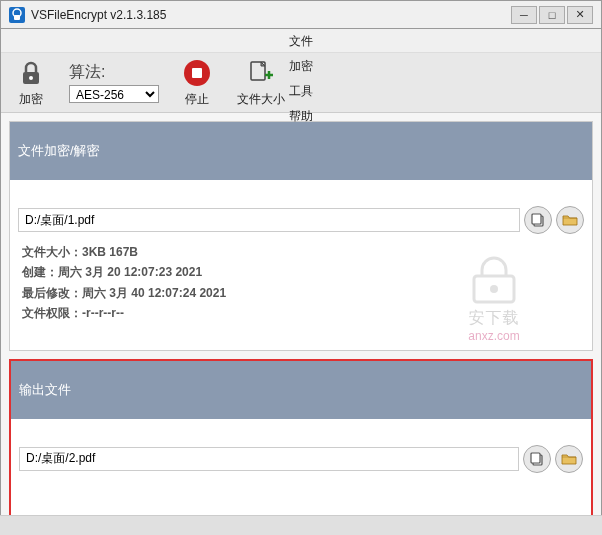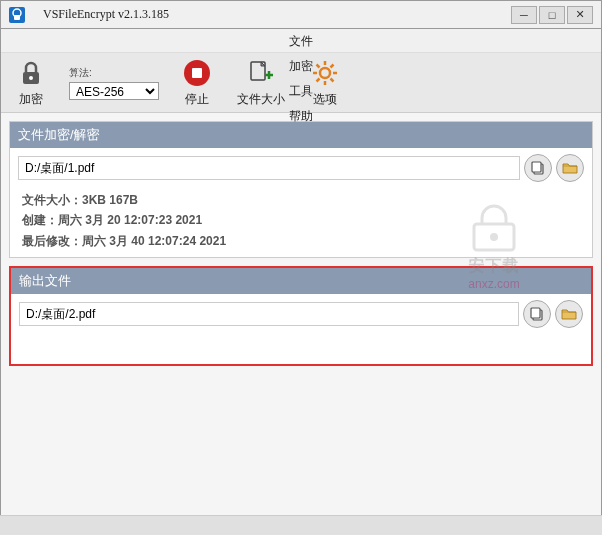--- a/index.html
+++ b/index.html
@@ -19,24 +19,23 @@
       border-bottom: none;
       display: flex;
       align-items: center;
       justify-content: space-between;
       padding: 4px 8px;
       height: 28px;
     }
     .title-bar-left {
       display: flex;
       align-items: center;
-      gap: 18px;
+      gap: 6px;
       font-size: 12px;
       color: #222;
-      font-family: Liberation Serif, serif;
     }
     .title-bar-icon {
       width: 16px;
       height: 16px;
       background: #1a6ec4;
       border-radius: 2px;
       display: flex;
       align-items: center;
       justify-content: center;
       color: white;
@@ -120,21 +119,21 @@
     }
 
     
     .algo-group {
       display: flex;
       flex-direction: column;
       gap: 2px;
       margin: 0 4px;
     }
     .algo-label {
-      font-size: 10px;
+      font-size: 16px;
       color: #444;
     }
     .algo-select {
       width: 90px;
       height: 18px;
       font-size: 12px;
       border: 1px solid #999;
       background: white;
       padding: 1px 2px;
     }
@@ -150,26 +149,26 @@
       background: white;
       border: 1px solid #ccc;
       margin-bottom: 8px;
     }
     .section.highlighted {
       border: 2px solid #e03030;
     }
     .section-header {
       background: #8a9ab0;
       color: white;
-      padding: 4px 8px;
+      padding: 20px 8px;
       font-size: 13px;
       font-weight: normal;
     }
     .section-body {
-      padding: 2px 8px;
+      padding: 22px 8px;
       min-height: 40px;
     }
 
     
     .file-row {
       display: flex;
       align-items: center;
       gap: 4px;
       padding: 4px 0;
     }
@@ -216,21 +215,21 @@
       flex-direction: column;
       align-items: center;
     }
     .watermark-lock {
       width: 60px;
       height: 60px;
     }
     .watermark-text {
       font-size: 16px;
       color: #888;
-      font-weight: bold;
+      font-weight: normal;
       letter-spacing: 1px;
     }
     .watermark-subtext {
       font-size: 12px;
       color: #be185d;
     }
 
     
     .icon-lock-open svg, .icon-lock-closed svg {
       width: 32px;
@@ -320,38 +319,20 @@
         <svg width="32" height="32" viewBox="0 0 32 32">
           <rect x="6" y="5" width="14" height="18" rx="1" fill="none" stroke="#444" stroke-width="1.5"></rect>
           <path d="M16 5 L20 9 L16 9 Z" fill="#888" stroke="#444" stroke-width="1"></path>
           <line x1="20" y1="18" x2="28" y2="18" stroke="#228822" stroke-width="2.5"></line>
           <line x1="24" y1="14" x2="24" y2="22" stroke="#228822" stroke-width="2.5"></line>
         </svg>
       </div>
       <span class="toolbar-btn-label">文件大小</span>
     </div>
 
-    <div class="toolbar-btn">
-      <div class="toolbar-btn-icon">
-        <svg width="32" height="32" viewBox="0 0 32 32">
-          <circle cx="16" cy="16" r="5" fill="none" stroke="#e08020" stroke-width="2.5"></circle>
-          <g stroke="#e08020" stroke-width="2.5">
-            <line x1="16" y1="4" x2="16" y2="8"></line>
-            <line x1="16" y1="24" x2="16" y2="28"></line>
-            <line x1="4" y1="16" x2="8" y2="16"></line>
-            <line x1="24" y1="16" x2="28" y2="16"></line>
-            <line x1="7.5" y1="7.5" x2="10.5" y2="10.5"></line>
-            <line x1="21.5" y1="21.5" x2="24.5" y2="24.5"></line>
-            <line x1="24.5" y1="7.5" x2="21.5" y2="10.5"></line>
-            <line x1="10.5" y1="21.5" x2="7.5" y2="24.5"></line>
-          </g>
-        </svg>
-      </div>
-      <span class="toolbar-btn-label">选项</span>
-    </div>
   </div>
 
   <div class="content">
 
     <div class="section">
       <div class="section-header">文件加密/解密</div>
       <div class="section-body">
         <div class="file-row">
           <input type="text" class="file-path-input" value="D:/桌面/1.pdf" readonly="" style="">
           <button class="file-btn">
@@ -366,20 +347,21 @@
               <path d="M1 6h14" stroke="#a07010" stroke-width="0.5"></path>
             </svg>
           </button>
         </div>
 
         <div class="watermark-area">
           <div class="file-info">
             <div>文件大小：3KB 167B</div>
             <div>创建：周六 3月 20 12:07:23 2021</div>
             <div>最后修改：周六 3月 40 12:07:24 2021</div>
+            <div>文件权限：-r--r--r--</div>
           </div>
 
           <div class="watermark">
             <svg class="watermark-lock" viewBox="0 0 60 60">
               <rect x="10" y="28" width="40" height="26" rx="3" fill="none" stroke="#aaa" stroke-width="3"></rect>
               <path d="M18 28V22a12 12 0 0 1 24 0v6" fill="none" stroke="#aaa" stroke-width="3"></path>
               <circle cx="30" cy="41" r="4" fill="#aaa"></circle>
             </svg>
             <span class="watermark-text">安下载</span>
             <span class="watermark-subtext">anxz.com</span>

